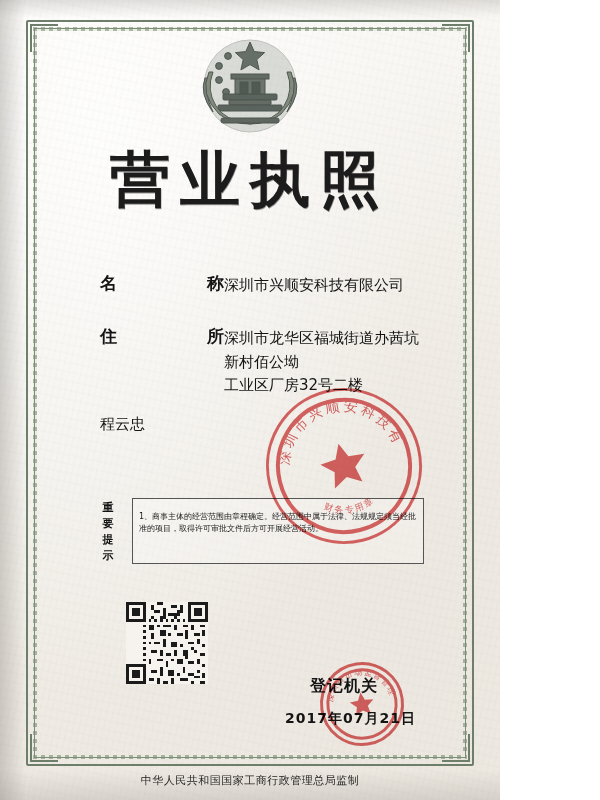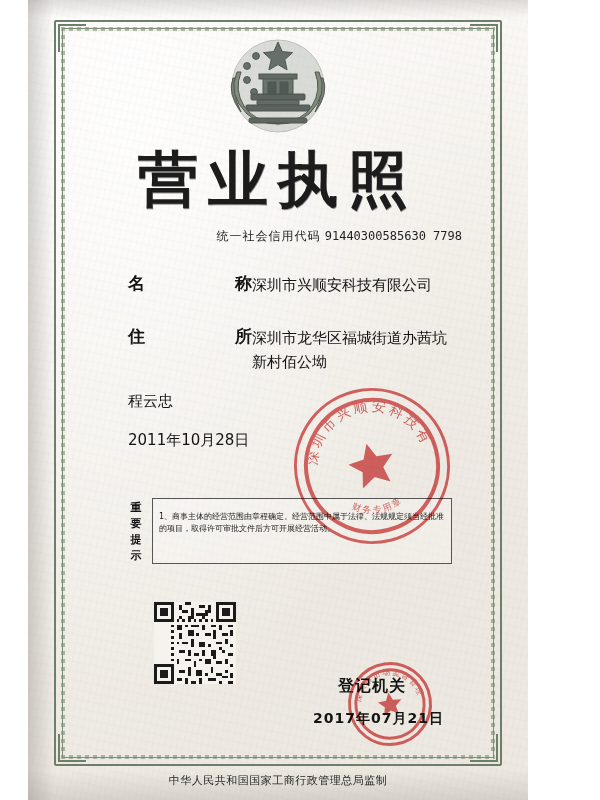--- a/index.html
+++ b/index.html
@@ -16,21 +16,20 @@
   .page {
     position: relative;
     width: 500px;
     height: 800px;
     background: #f6f3ee;
     background-image:
       radial-gradient(ellipse at 20% 15%, rgba(255,255,255,0.85) 0%, rgba(248,245,240,0) 60%),
       radial-gradient(ellipse at 85% 80%, rgba(235,230,222,0.7) 0%, rgba(248,245,240,0) 65%),
       linear-gradient(180deg, #faf8f5 0%, #f2efe9 45%, #eeeae3 100%);
     overflow: hidden;
-    margin-left: 28px;
   }
   
   .paper-noise {
     position: absolute;
     inset: 0;
     background-image:
       repeating-linear-gradient(102deg, rgba(0,0,0,0.012) 0px, rgba(0,0,0,0.012) 1px, rgba(255,255,255,0) 2px, rgba(255,255,255,0) 6px),
       repeating-linear-gradient(12deg, rgba(0,0,0,0.010) 0px, rgba(0,0,0,0.010) 1px, rgba(255,255,255,0) 3px, rgba(255,255,255,0) 9px);
     pointer-events: none;
   }
@@ -158,21 +157,21 @@
   }
   .field-value .line2 { display: block; }
 
   
   .notice {
     position: absolute;
     left: 100px;
     right: 76px;
     top: 498px;
     display: flex;
-    gap: 8px;
+    gap: 16px;
   }
   .notice-title {
     flex: 0 0 16px;
     font-size: 11px;
     font-weight: bold;
     line-height: 1.45;
     color: #111;
     text-align: center;
     letter-spacing: 0;
     padding-top: 2px;
@@ -286,53 +285,49 @@
         <path d="M110 46 q6 16 -8 34 q10 -20 4 -34z" fill="#6b756d"></path>
         <path d="M24 40 q-10 22 10 42 q12 10 31 10 q-26 -4 -34 -18 q-10 -16 -3 -34z" fill="#76806f"></path>
         <path d="M106 40 q10 22 -10 42 q-12 10 -31 10 q26 -4 34 -18 q10 -16 3 -34z" fill="#76806f"></path>
         <rect x="36" y="86" width="58" height="5" rx="2" fill="#4e574f"></rect>
       </g>
     </svg>
   </div>
 
   <div class="title">营业执照</div>
 
-  <div class="credit-code">
-    <span class="label">统一社会信用代码</span>
-    <span class="value">91440300585630 7798</span>
-  </div>
 
   <div class="fields">
     <div class="field-row">
       <div class="field-label">
         <span>名</span>
         <span>称</span>
       </div>
       <div class="field-value">深圳市兴顺安科技有限公司</div>
     </div>
 
     <div class="field-row">
     </div>
 
     <div class="field-row">
       <div class="field-label">
         <span>住</span>
         <span>所</span>
       </div>
       <div class="field-value">
         <span>深圳市龙华区福城街道办茜坑新村佰公坳</span>
+        <span class="line2">工业区厂房32号二楼</span>
       </div>
     </div>
 
     <div class="field-row">
       <div class="field-value">程云忠</div>
     </div>
 
     <div class="field-row">
-      <div class="field-value">2011年10月28日</div>
     </div>
   </div>
 
   <div class="notice">
     <div class="notice-title">重要提示</div>
     <div class="notice-body">
       <div class="notice-item">1、商事主体的经营范围由章程确定。经营范围中属于法律、法规规定须当经批准的项目，取得许可审批文件后方可开展经营活动。</div>
     </div>
   </div>
 

